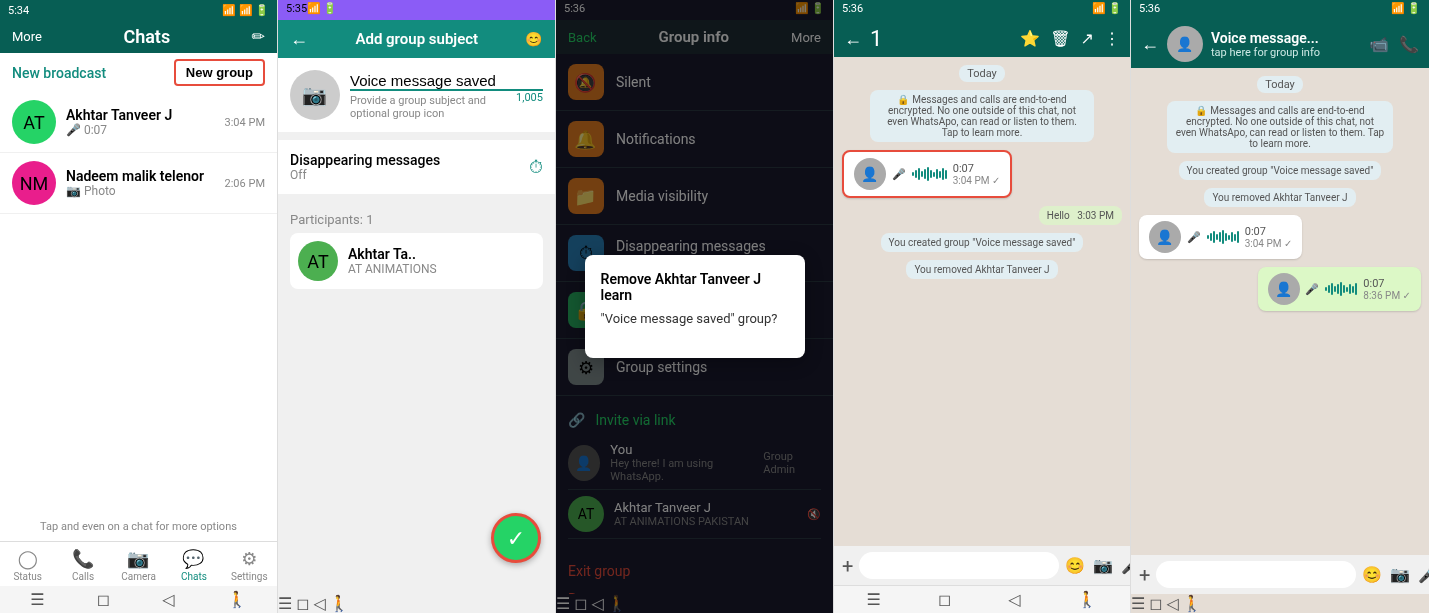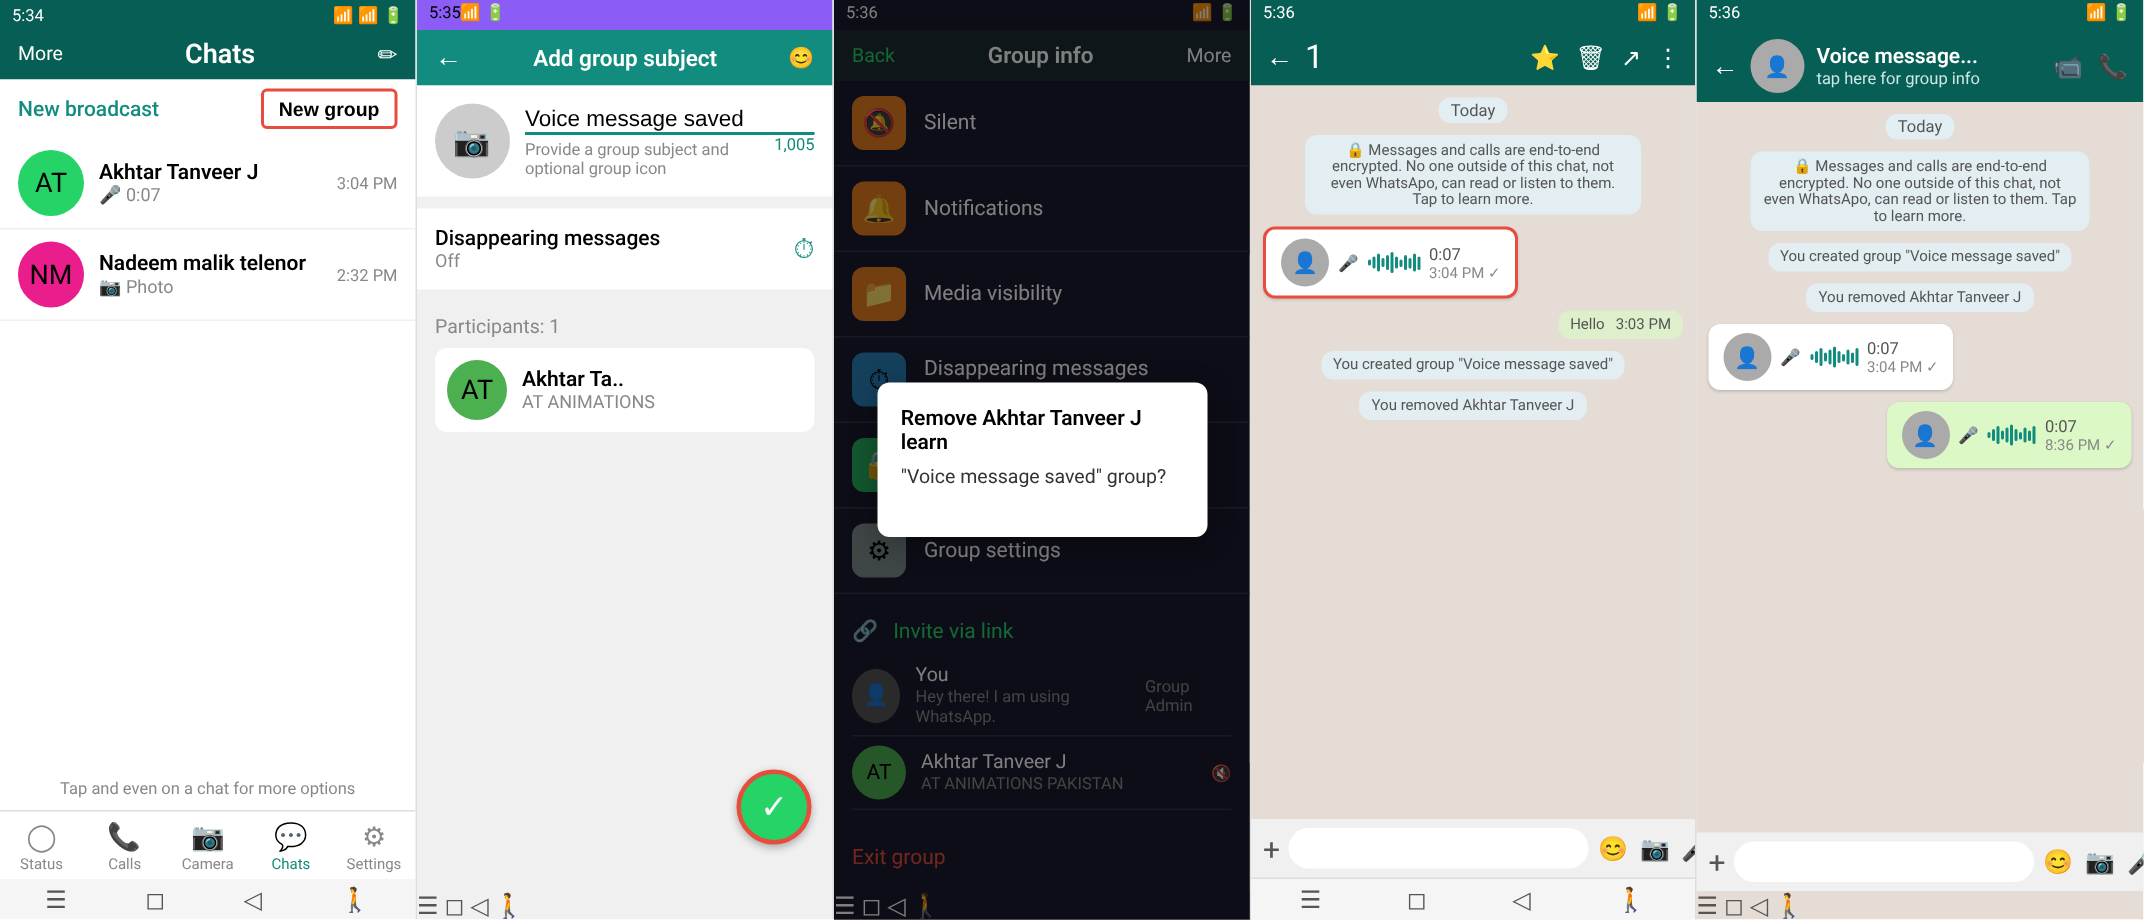--- a/index.html
+++ b/index.html
@@ -452,21 +452,21 @@
     <div class="chat-item">
       <div class="chat-avatar pink">NM</div>
       <div class="chat-info">
         <div class="chat-name">Nadeem malik telenor</div>
         <div class="chat-preview">
           <span>📷</span>
           <span>Photo</span>
         </div>
       </div>
       <div class="chat-meta">
-        <span class="chat-time">2:32 PM</span>
+        <span class="chat-time">2:06 PM</span>
       </div>
     </div>
   </div>
   <div class="hint-text">Tap and even on a chat for more options</div>
   <div class="bottom-nav">
     <div class="nav-item">
       <span class="nav-icon">◯</span>
       <span>Status</span>
     </div>
     <div class="nav-item">

